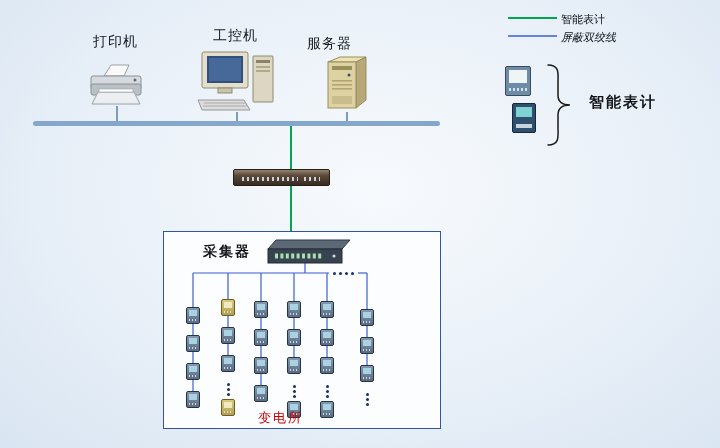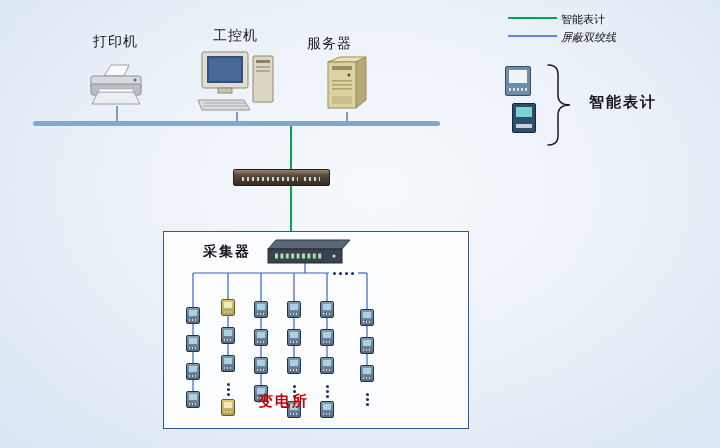--- a/index.html
+++ b/index.html
@@ -14,21 +14,21 @@
   
   .switch{position:absolute;left:233px;top:169px;width:97px;height:17px;border-radius:2px;
     border:1px solid #261d16;box-sizing:border-box;
     background:linear-gradient(180deg,#95846f 0%,#5c4b3c 35%,#382b21 100%);}
   .switch .ports{position:absolute;left:8px;top:7px;width:56px;height:4px;
     background:repeating-linear-gradient(90deg,#ccd4db 0 2px,transparent 2px 5px);}
   .switch .ports2{position:absolute;left:70px;top:7px;width:16px;height:4px;
     background:repeating-linear-gradient(90deg,#ccd4db 0 2px,transparent 2px 5px);}
 
   
-  .subbox{position:absolute;left:163px;top:231px;width:306px;height:198px;box-sizing:border-box;
+  .subbox{position:absolute;left:163px;top:231px;width:278px;height:198px;box-sizing:border-box;
     border:1.6px solid #33549e;background:#fcfdff;}
   .subbox .gridsvg{position:absolute;left:0;top:0;}
 
   
   .meter{position:absolute;width:14px;height:17px;box-sizing:border-box;border-radius:2px;
     background:linear-gradient(180deg,#8699ae 0%,#5b6d82 100%);border:1px solid #223448;}
   .meter .screen{position:absolute;left:2px;top:2px;width:8px;height:6px;background:#a9d3e3;}
   .meter::after{content:"";position:absolute;left:2px;bottom:2px;width:8px;height:2px;
     background:repeating-linear-gradient(90deg,#cfdae4 0 1px,transparent 1px 3px);}
   .meter.gold{background:linear-gradient(180deg,#d8ca7a 0%,#b2a152 100%);border-color:#6c5e22;}
@@ -45,21 +45,21 @@
   .legmeter1 .face{position:absolute;left:3px;top:3px;width:18px;height:13px;background:#eff4f7;}
   .legmeter1 .row{position:absolute;left:3px;bottom:4px;width:18px;height:3px;
     background:repeating-linear-gradient(90deg,#d7e2ea 0 2px,transparent 2px 4px);}
   .legmeter2{position:absolute;left:512px;top:103px;width:24px;height:30px;box-sizing:border-box;
     border:1px solid #16283a;border-radius:2px;background:#2f4f6e;}
   .legmeter2 .face{position:absolute;left:3px;top:3px;width:16px;height:10px;background:#7fd2d2;}
   .legmeter2 .row{position:absolute;left:3px;bottom:4px;width:16px;height:4px;background:#c7d4dd;}
 
   .brand-label{position:absolute;left:589px;top:93px;font-size:15px;font-weight:bold;letter-spacing:2px;}
   .collector-label{position:absolute;left:39px;top:11px;font-size:14px;font-weight:bold;letter-spacing:2px;}
-  .substation-label{position:absolute;left:94px;top:160px;font-size:15px;font-weight:bold;letter-spacing:2px;}
+  .substation-label{position:absolute;left:94px;top:177px;font-size:13px;font-weight:normal;letter-spacing:2px;}
 </style>
 </head>
 <body>
 
 <div class="stage">
 
   <svg class="layer" width="720" height="448">
     <rect x="33" y="121" width="407" height="5" rx="2.5" fill="#85a7cb"></rect>
     <line x1="117" y1="106" x2="117" y2="121" stroke="#7d9cbd" stroke-width="2"></line>
     <line x1="237" y1="112" x2="237" y2="121" stroke="#7d9cbd" stroke-width="2"></line>

